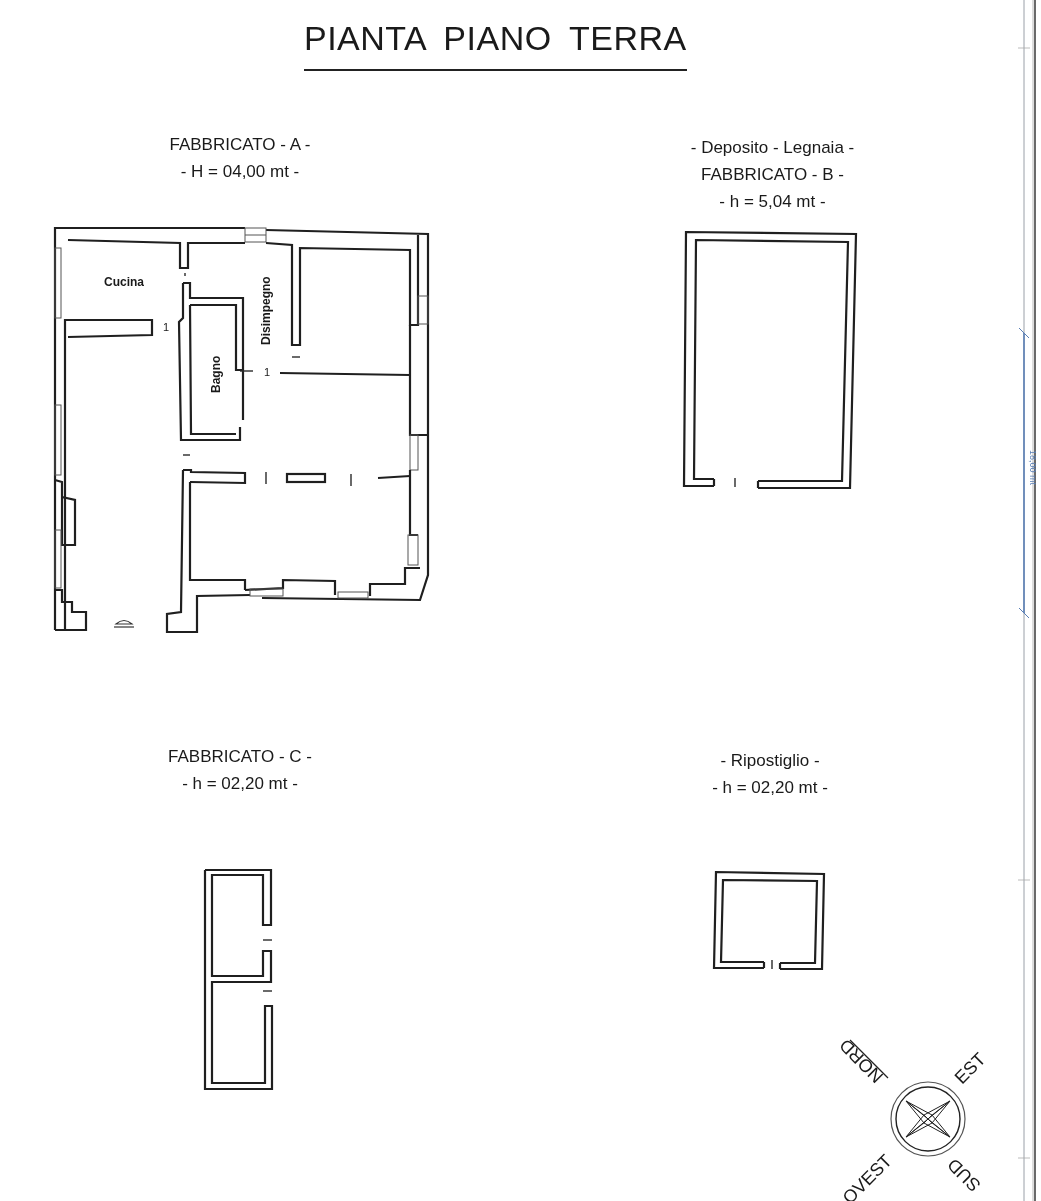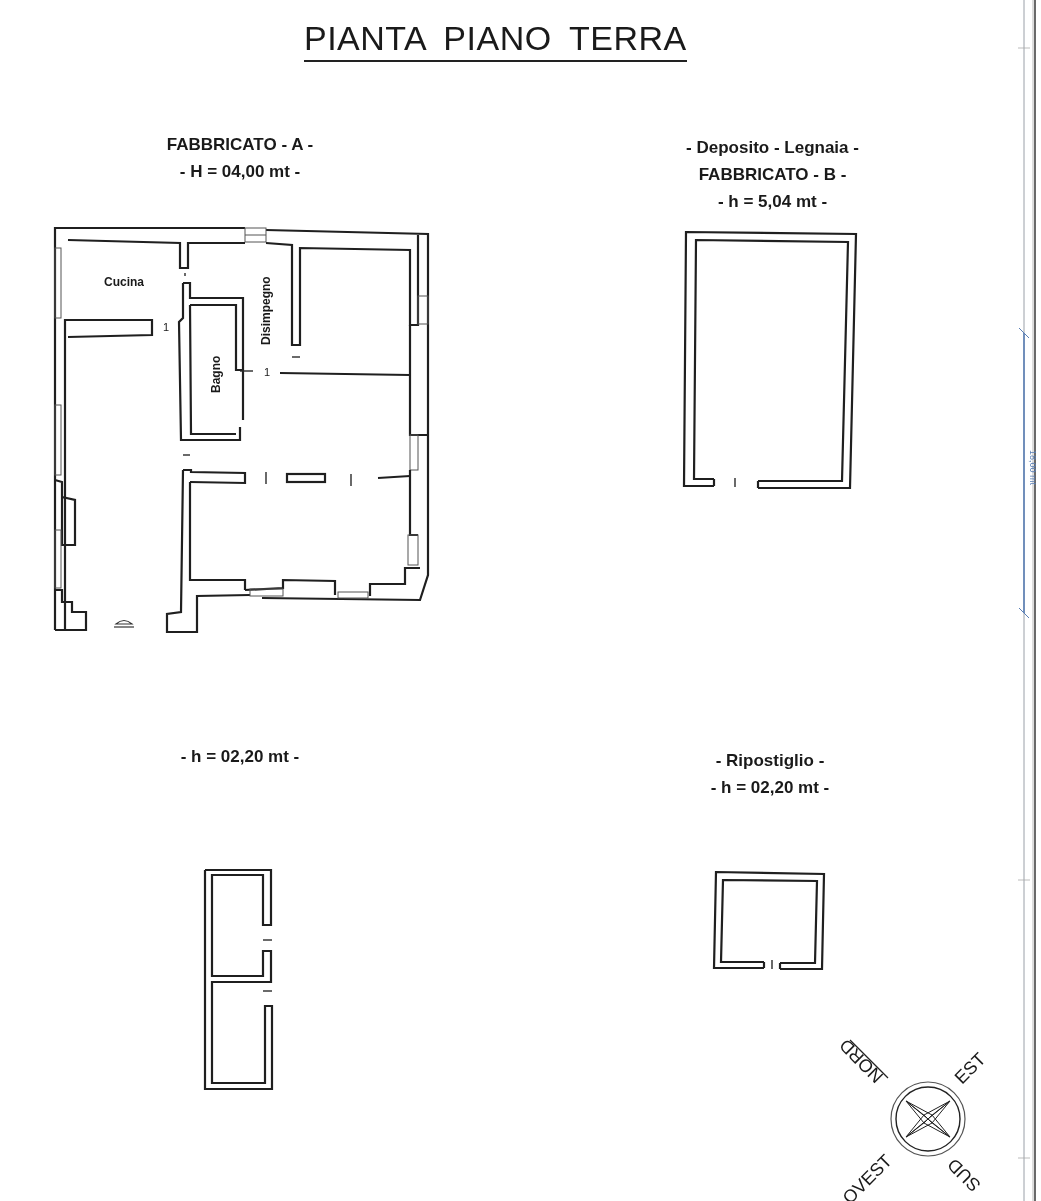--- a/index.html
+++ b/index.html
@@ -1,20 +1,20 @@
 <!DOCTYPE html>
 <html><head>
   <meta charset="utf-8">
   <style>
     html, body { margin: 0; padding: 0; background: #ffffff; }
     body { width: 1041px; height: 1201px; position: relative; overflow: hidden;
            font-family: "Liberation Sans", "DejaVu Sans", sans-serif; color: #1a1a1a; }
     .title { position: absolute; left: 304px; top: 18px; font-size: 34px; letter-spacing: 0.5px;
-             word-spacing: 8px; line-height: 40px; padding-bottom: 2px; border-bottom: 2.5px solid #222; white-space: nowrap; }
-    .label { position: absolute; text-align: center; font-size: 17px; line-height: 27px; white-space: nowrap; font-weight: bold; }
+             word-spacing: 8px; line-height: 40px; padding-bottom: 11px; border-bottom: 2.5px solid #222; white-space: nowrap; }
+    .label { position: absolute; text-align: center; font-size: 17px; line-height: 27px; white-space: nowrap; }
     .label div { margin: 0; }
     svg.plan { position: absolute; left: 0; top: 0; }
     .wall { fill: none; stroke: #1f1f1f; stroke-width: 2.2; stroke-linejoin: miter; }
     .wall-thin { fill: none; stroke: #2a2a2a; stroke-width: 1.4; }
     .win { fill: none; stroke: #555; stroke-width: 1; }
     .room-label { font-family: "Liberation Sans", sans-serif; font-size: 12px; font-weight: bold; fill: #1a1a1a; }
     .compass-text { font-family: "Liberation Sans", sans-serif; font-size: 18px; fill: #1a1a1a; }
   </style>
 </head>
 <body>
@@ -26,20 +26,21 @@
   <div>- H = 04,00 mt -</div>
 </div>
 
 <div class="label" style="left:670px; top:134px; width:205px;">
   <div>- Deposito - Legnaia -</div>
   <div>FABBRICATO - B -</div>
   <div>- h = 5,04 mt -</div>
 </div>
 
 <div class="label" style="left:140px; top:743px; width:200px;">
+  <div>FABBRICATO - C -</div>
   <div>- h = 02,20 mt -</div>
 </div>
 
 <div class="label" style="left:670px; top:747px; width:200px;">
   <div>- Ripostiglio -</div>
   <div>- h = 02,20 mt -</div>
 </div>
 
 <svg class="plan" width="1041" height="1201" viewBox="0 0 1041 1201">
 

